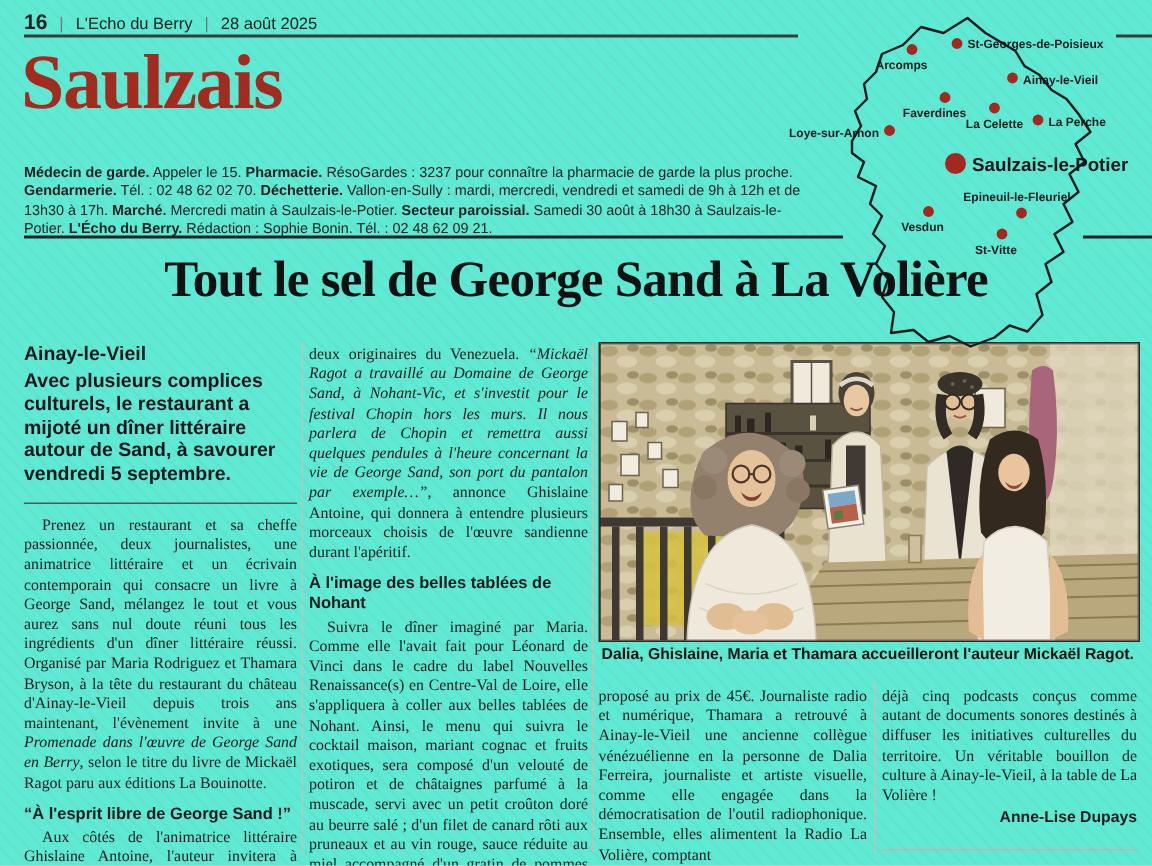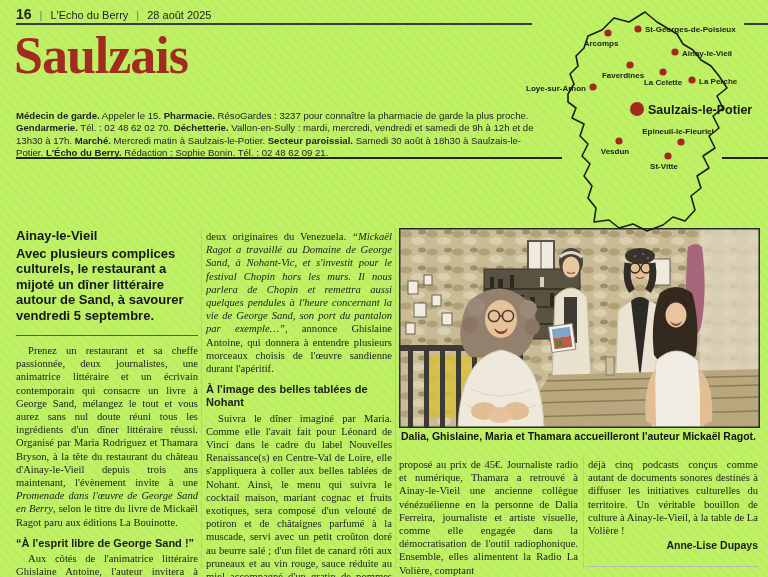--- a/index.html
+++ b/index.html
@@ -1,16 +1,16 @@
 <!DOCTYPE html>
 <html><head>
 <meta charset="utf-8">
 <style>
   html,body{margin:0;padding:0;}
-  #page{position:relative;width:768px;height:577px;background:#bef264;overflow:hidden;
+  #page{position:relative;width:768px;height:577px;background:#5eead4;overflow:hidden;
         font-family:"Liberation Serif", serif;color:#1b1b1b;}
   #page::after{content:"";position:absolute;inset:0;pointer-events:none;
         background:repeating-linear-gradient(47deg, rgba(120,110,95,.05) 0 2px, transparent 2px 7px);}
   
   .masthead{position:absolute;left:16px;top:6px;font-family:"Liberation Sans",sans-serif;
         font-size:11px;display:flex;align-items:baseline;gap:8px;color:#222;}
   .masthead .pg{font-size:14px;font-weight:bold;}
   .masthead .sep{color:#777;}
   .rule-top{position:absolute;left:16px;top:23px;width:516px;height:2px;background:#3a3a3a;}
   .rule-top2{position:absolute;left:744px;top:23px;width:24px;height:2px;background:#3a3a3a;}
@@ -95,20 +95,21 @@
     <text x="100" y="78" text-anchor="middle">Faverdines</text>
     <text x="140" y="85" text-anchor="middle">La Celette</text>
     <text x="176" y="84">La Perche</text>
     <text x="63" y="91" text-anchor="end">Loye-sur-Arnon</text>
     <text x="125" y="114" class="big">Saulzais-le-Potier</text>
     <text x="155" y="134" text-anchor="middle">Epineuil-le-Fleuriel</text>
     <text x="92" y="154" text-anchor="middle">Vesdun</text>
     <text x="141" y="169" text-anchor="middle">St-Vitte</text>
   </svg>
 
+  <div class="headline">Tout le sel de George Sand à La Volière</div>
 
   <div class="vr" style="left:201px"></div>
   <div class="vr" style="left:395px"></div>
   <div class="vr" style="left:583px;top:455px"></div>
 
   <div class="col col1">
     <div class="lede">
       <span class="loc">Ainay-le-Vieil</span>
       <span>Avec plusieurs complices culturels, le restaurant a mijoté un dîner littéraire autour de Sand, à savourer vendredi 5 septembre.</span>
     </div>

